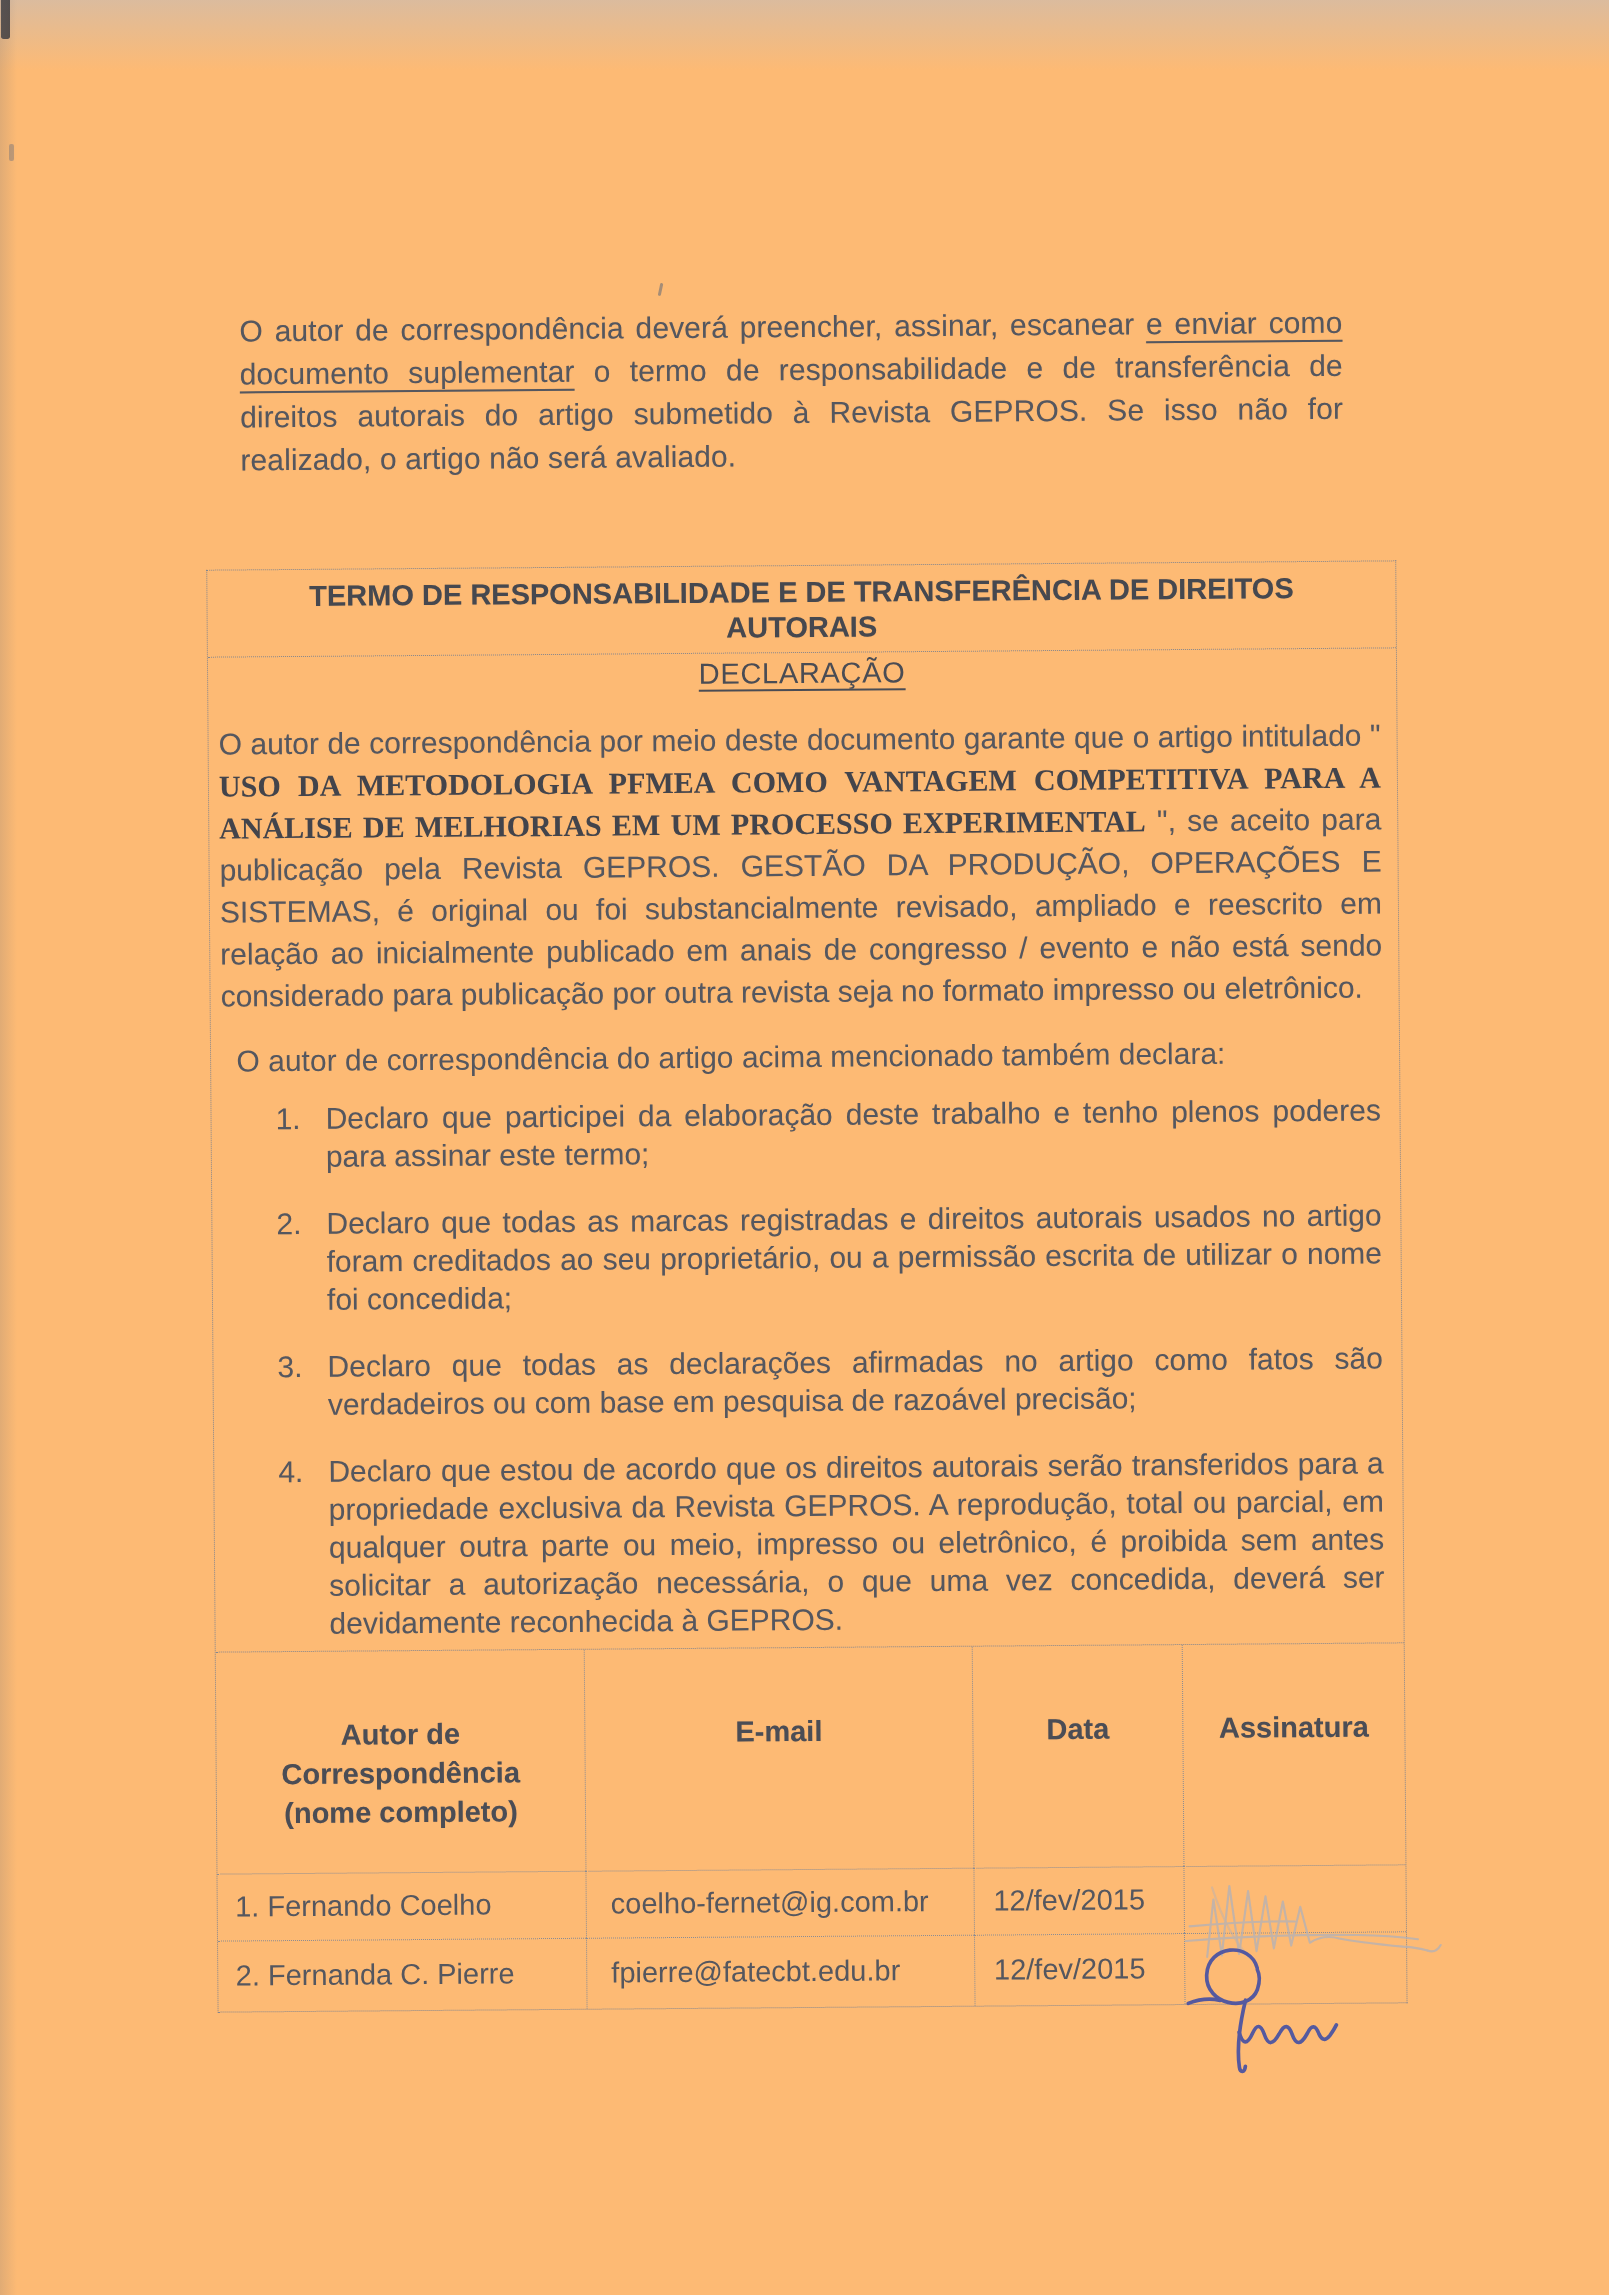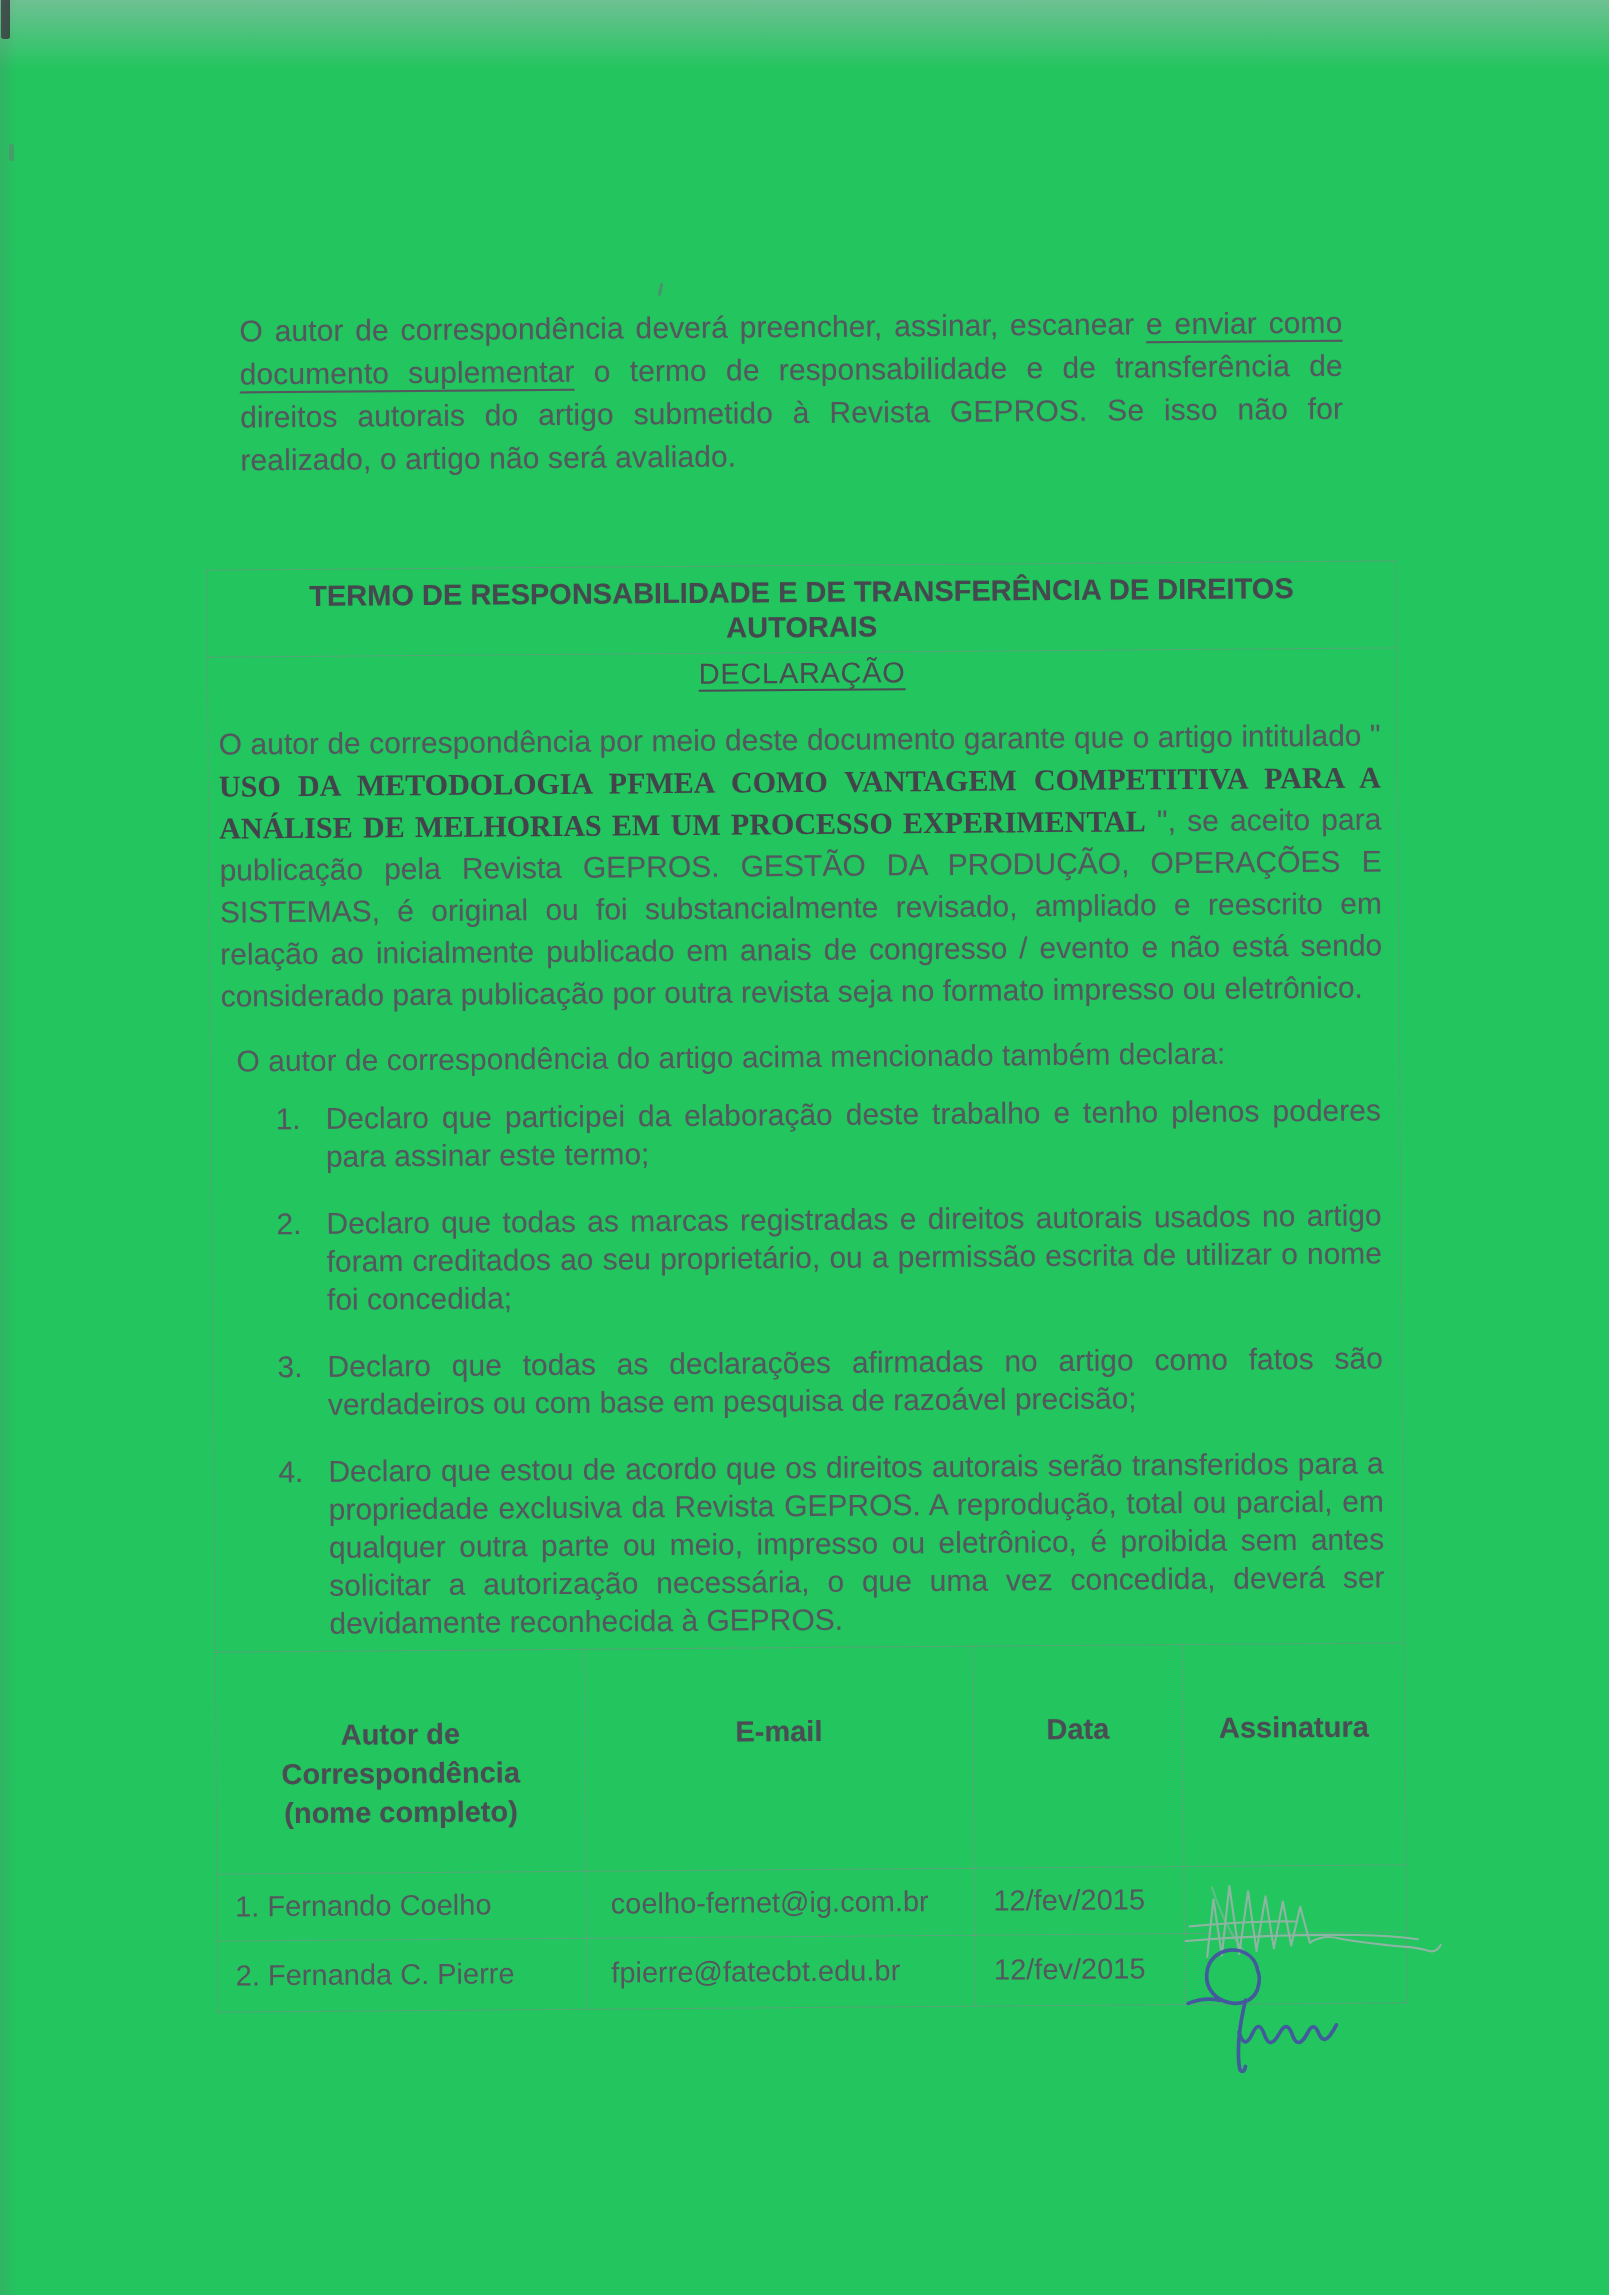--- a/index.html
+++ b/index.html
@@ -1,19 +1,19 @@
 <!DOCTYPE html>
 <html style="font-size:10.7px"><head>
 <meta charset="utf-8">
 <style>
   html,body{margin:0;padding:0;background:#dededd;}
   .page{
     position:relative;
     width:1610px;height:2295px;
-    background:#22c55e;
+    background:#fdba74;
     overflow:hidden;
     font-family:"Liberation Sans",sans-serif;
     color:#55575f;
   }
   .page::before{
     content:"";position:absolute;left:0;top:0;right:0;height:80px;
     background:linear-gradient(180deg,rgba(186,189,199,.5),rgba(186,189,199,0) 88%);
     pointer-events:none;
   }
   .page::after{

